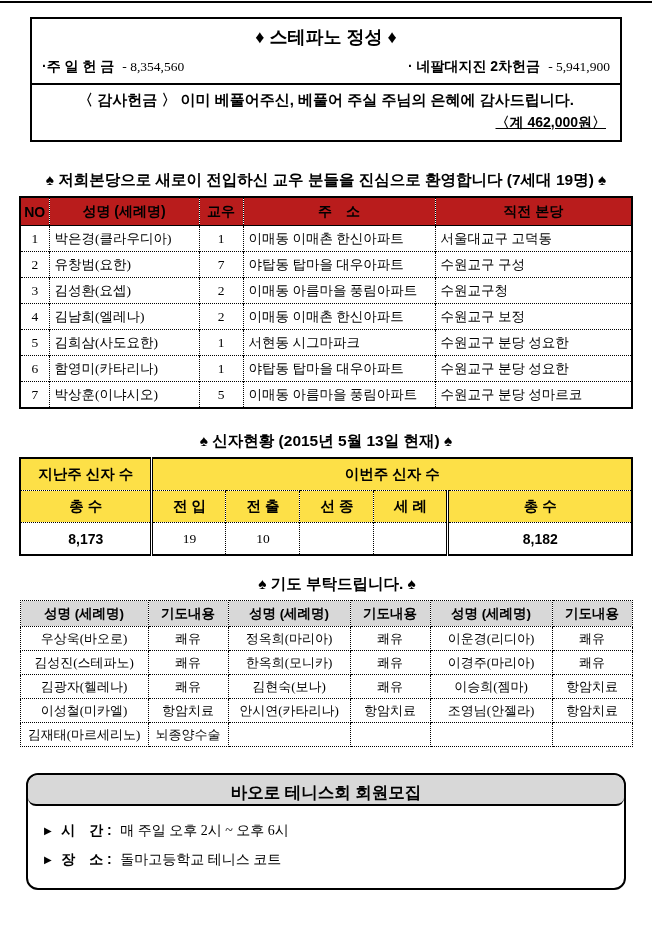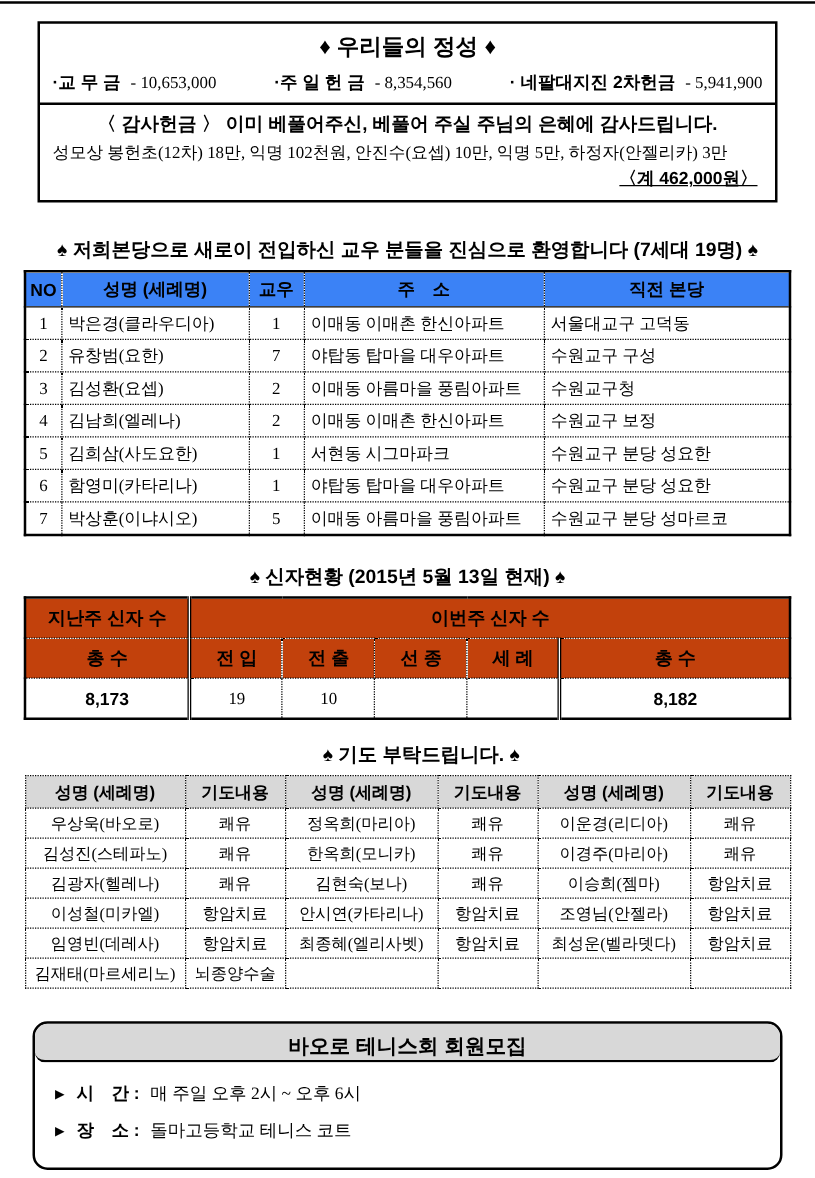--- a/index.html
+++ b/index.html
@@ -56,26 +56,26 @@
     text-align: center; font-weight: bold; font-size: 15.5px;
     font-family: "Liberation Sans", "DejaVu Sans", sans-serif;
     margin: 28px 0 5px 0;
   }
   .sec-heading.status { margin-top: 22px; }
   .sec-heading.prayer { margin-top: 18px; padding-left: 22px; }
 
   
   table { border-collapse: collapse; table-layout: fixed; margin: 0 auto; }
   td, th { overflow: hidden; white-space: nowrap; }
-  .hdr-bg { background: #c2410c; }
+  .hdr-bg { background: #fde047; }
 
   
   .welcome-table { width: 612px; border: 2px solid #000; }
   .welcome-table th {
-    background: #3b82f6; font-family: "Liberation Sans", "DejaVu Sans", sans-serif;
+    background: #b91c1c; font-family: "Liberation Sans", "DejaVu Sans", sans-serif;
     font-weight: bold; font-size: 14px; height: 25px;
     border-bottom: 1px solid #000; border-left: 1px dotted #000; text-align: center;
   }
   .welcome-table td {
     font-size: 13.5px; height: 25px; padding: 0 5px;
     border-top: 1px dotted #000; border-left: 1px dotted #000;
   }
   .welcome-table th:first-child, .welcome-table td:first-child { border-left: 0; }
   .welcome-table td.c { text-align: center; padding: 0; }
 
@@ -118,37 +118,32 @@
   .tennis-value { margin-left: 5px; }
 </style>
 </head>
 <body>
 
 <div class="page">
 
   <hr class="header-rule">
 
   <div class="offering-box">
-    <div class="offering-title">♦ 우리들의 정성 ♦</div>
+    <div class="offering-title">♦ 스테파노 정성 ♦</div>
     <div class="offering-amounts">
-      <span class="offering-item">
-        <span class="offering-label">·교 무 금</span>
-        <span class="offering-amount">- 10,653,000</span>
-      </span>
       <span class="offering-item">
         <span class="offering-label">·주 일 헌 금</span>
         <span class="offering-amount">- 8,354,560</span>
       </span>
       <span class="offering-item">
         <span class="offering-label">· 네팔대지진 2차헌금</span>
         <span class="offering-amount">- 5,941,900</span>
       </span>
     </div>
     <div class="thanks-title">〈 감사헌금 〉  이미 베풀어주신, 베풀어 주실 주님의 은혜에 감사드립니다.</div>
-    <div class="thanks-detail">성모상 봉헌초(12차) 18만, 익명 102천원, 안진수(요셉) 10만, 익명 5만, 하정자(안젤리카) 3만</div>
     <div class="thanks-total">〈계 462,000원〉</div>
   </div>
 
   <div class="sec-heading">♠ 저희본당으로 새로이 전입하신 교우 분들을 진심으로 환영합니다  (7세대   19명) ♠</div>
   <table class="welcome-table">
     <colgroup>
         <col style="width:29px">
         <col style="width:150px">
         <col style="width:44px">
         <col style="width:192px">
@@ -293,28 +288,20 @@
     </tr>
     <tr>
       <td>이성철(미카엘)</td>
       <td>항암치료</td>
       <td>안시연(카타리나)</td>
       <td>항암치료</td>
       <td>조영님(안젤라)</td>
       <td>항암치료</td>
     </tr>
     <tr>
-      <td>임영빈(데레사)</td>
-      <td>항암치료</td>
-      <td>최종혜(엘리사벳)</td>
-      <td>항암치료</td>
-      <td>최성운(벨라뎃다)</td>
-      <td>항암치료</td>
-    </tr>
-    <tr>
       <td>김재태(마르세리노)</td>
       <td>뇌종양수술</td>
       <td></td>
       <td></td>
       <td></td>
       <td></td>
     </tr>
   </tbody>
     </table>
 

